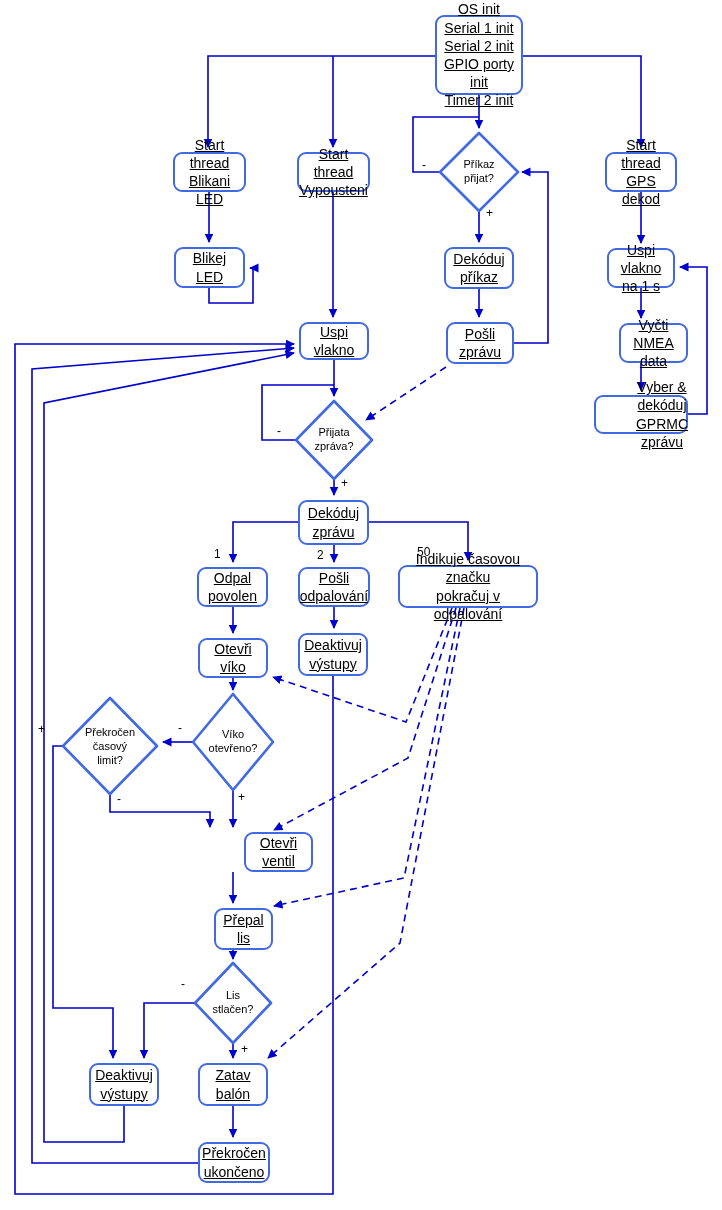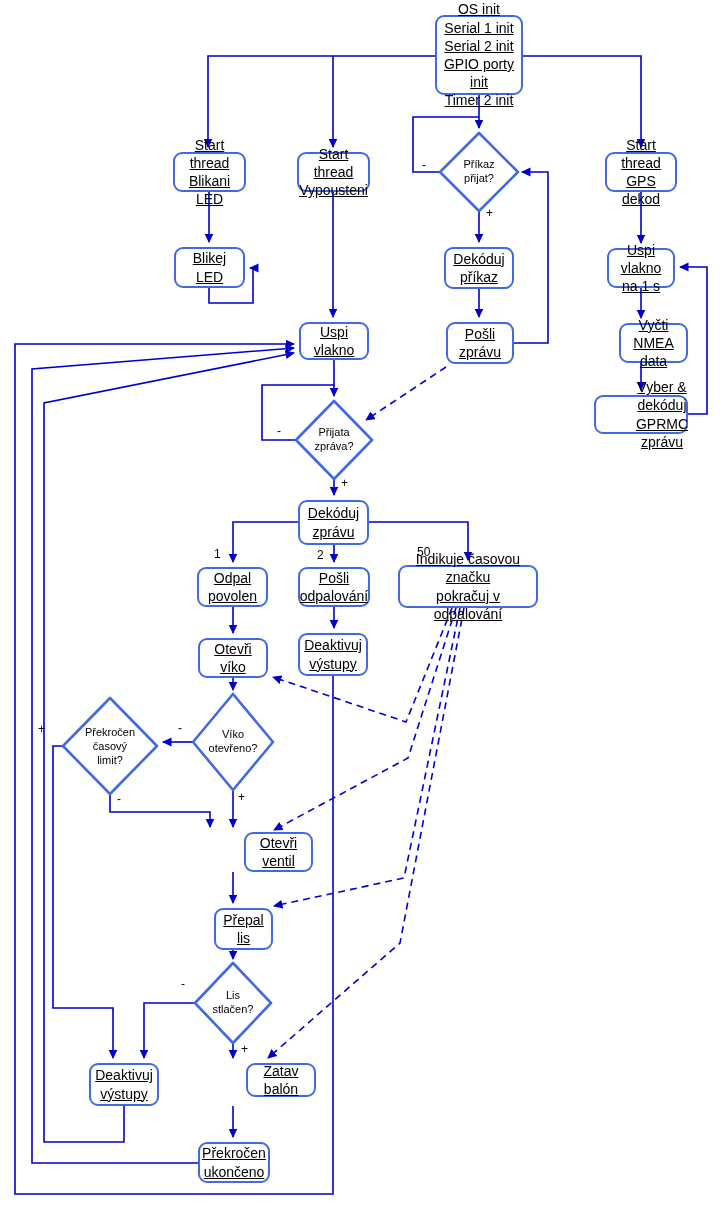--- a/index.html
+++ b/index.html
@@ -115,21 +115,21 @@
 odpalování</div>
   <div class="node" style="left:398px;top:565px;width:140px;height:43px;">Indikuje časovou značku
 pokračuj v odpalování</div>
   <div class="node" style="left:198px;top:638px;width:70px;height:40px;">Otevři víko</div>
   <div class="node" style="left:298px;top:633px;width:70px;height:43px;">Deaktivuj
 výstupy</div>
   <div class="node" style="left:199px;top:832px;width:69px;height:40px;margin-left:45px;">Otevři ventil</div>
   <div class="node" style="left:214px;top:908px;width:59px;height:42px;">Přepal lis</div>
   <div class="node" style="left:89px;top:1063px;width:70px;height:43px;">Deaktivuj
 výstupy</div>
-  <div class="node" style="left:198px;top:1063px;width:70px;height:34px;margin-left:48px;">Zatav
+  <div class="node" style="left:198px;top:1063px;width:70px;height:43px;">Zatav
 balón</div>
   <div class="node" style="left:198px;top:1142px;width:72px;height:41px;">Překročen
 ukončeno</div>
 
   <div class="dtext" style="left:440px;top:150px;width:78px;height:44px;">Příkaz
 přijat?</div>
   <div class="dtext" style="left:295px;top:418px;width:78px;height:44px;">Přijata
 zpráva?</div>
   <div class="dtext" style="left:194px;top:720px;width:78px;height:44px;">Víko
 otevřeno?</div>

